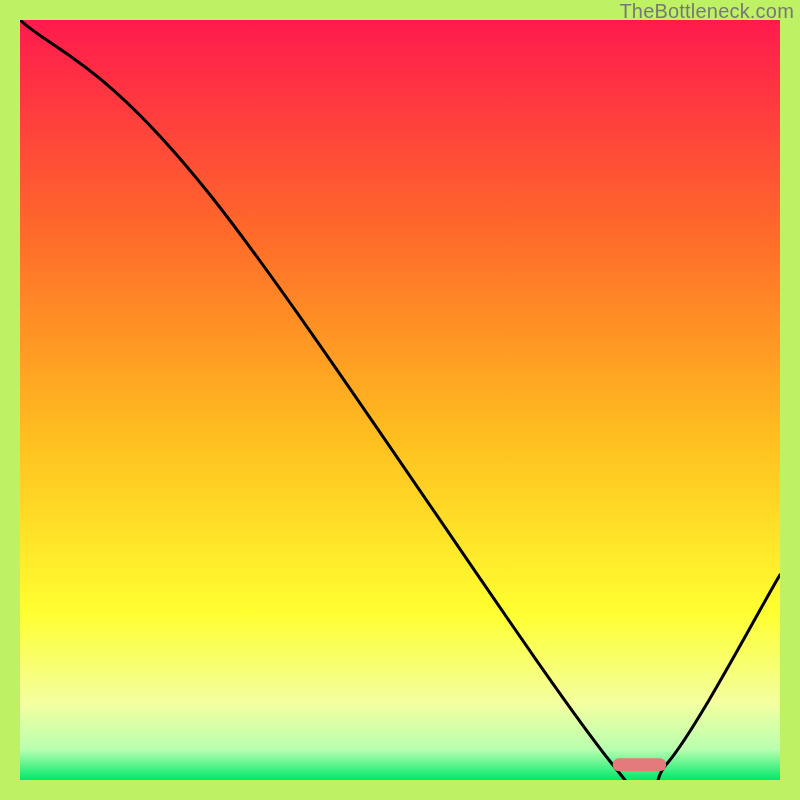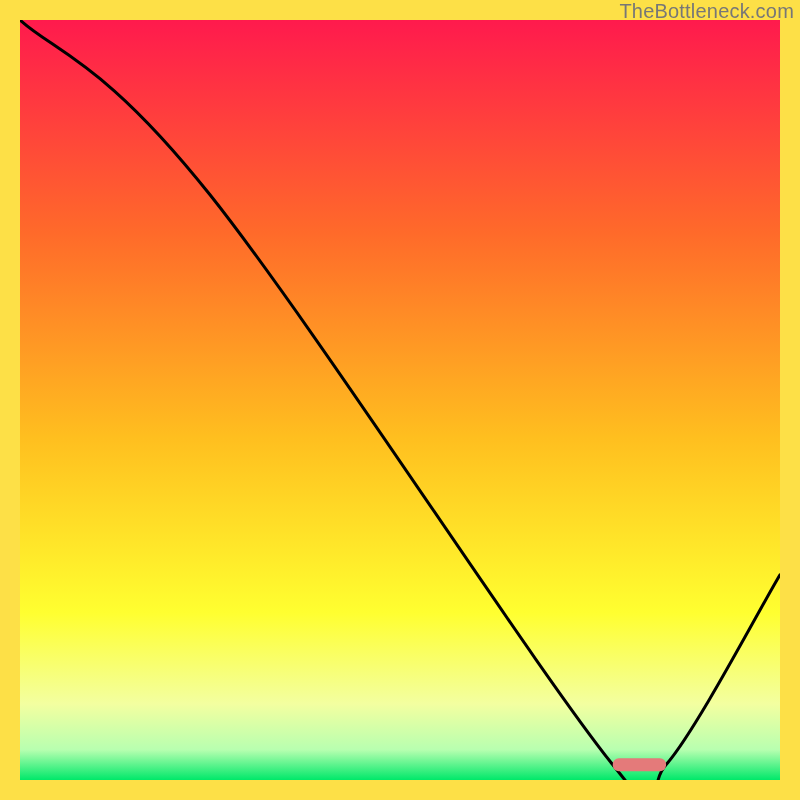--- a/index.html
+++ b/index.html
@@ -7,21 +7,21 @@
     padding: 0;
     width: 800px;
     height: 800px;
     background: #000;
     overflow: hidden;
   }
   .frame {
     position: relative;
     width: 800px;
     height: 800px;
-    background: #fde047;
+    background: #bef264;
   }
   .plot-area {
     position: absolute;
     left: 20px;
     top: 20px;
     width: 760px;
     height: 760px;
     overflow: hidden;
   }
   .plot-area svg {

